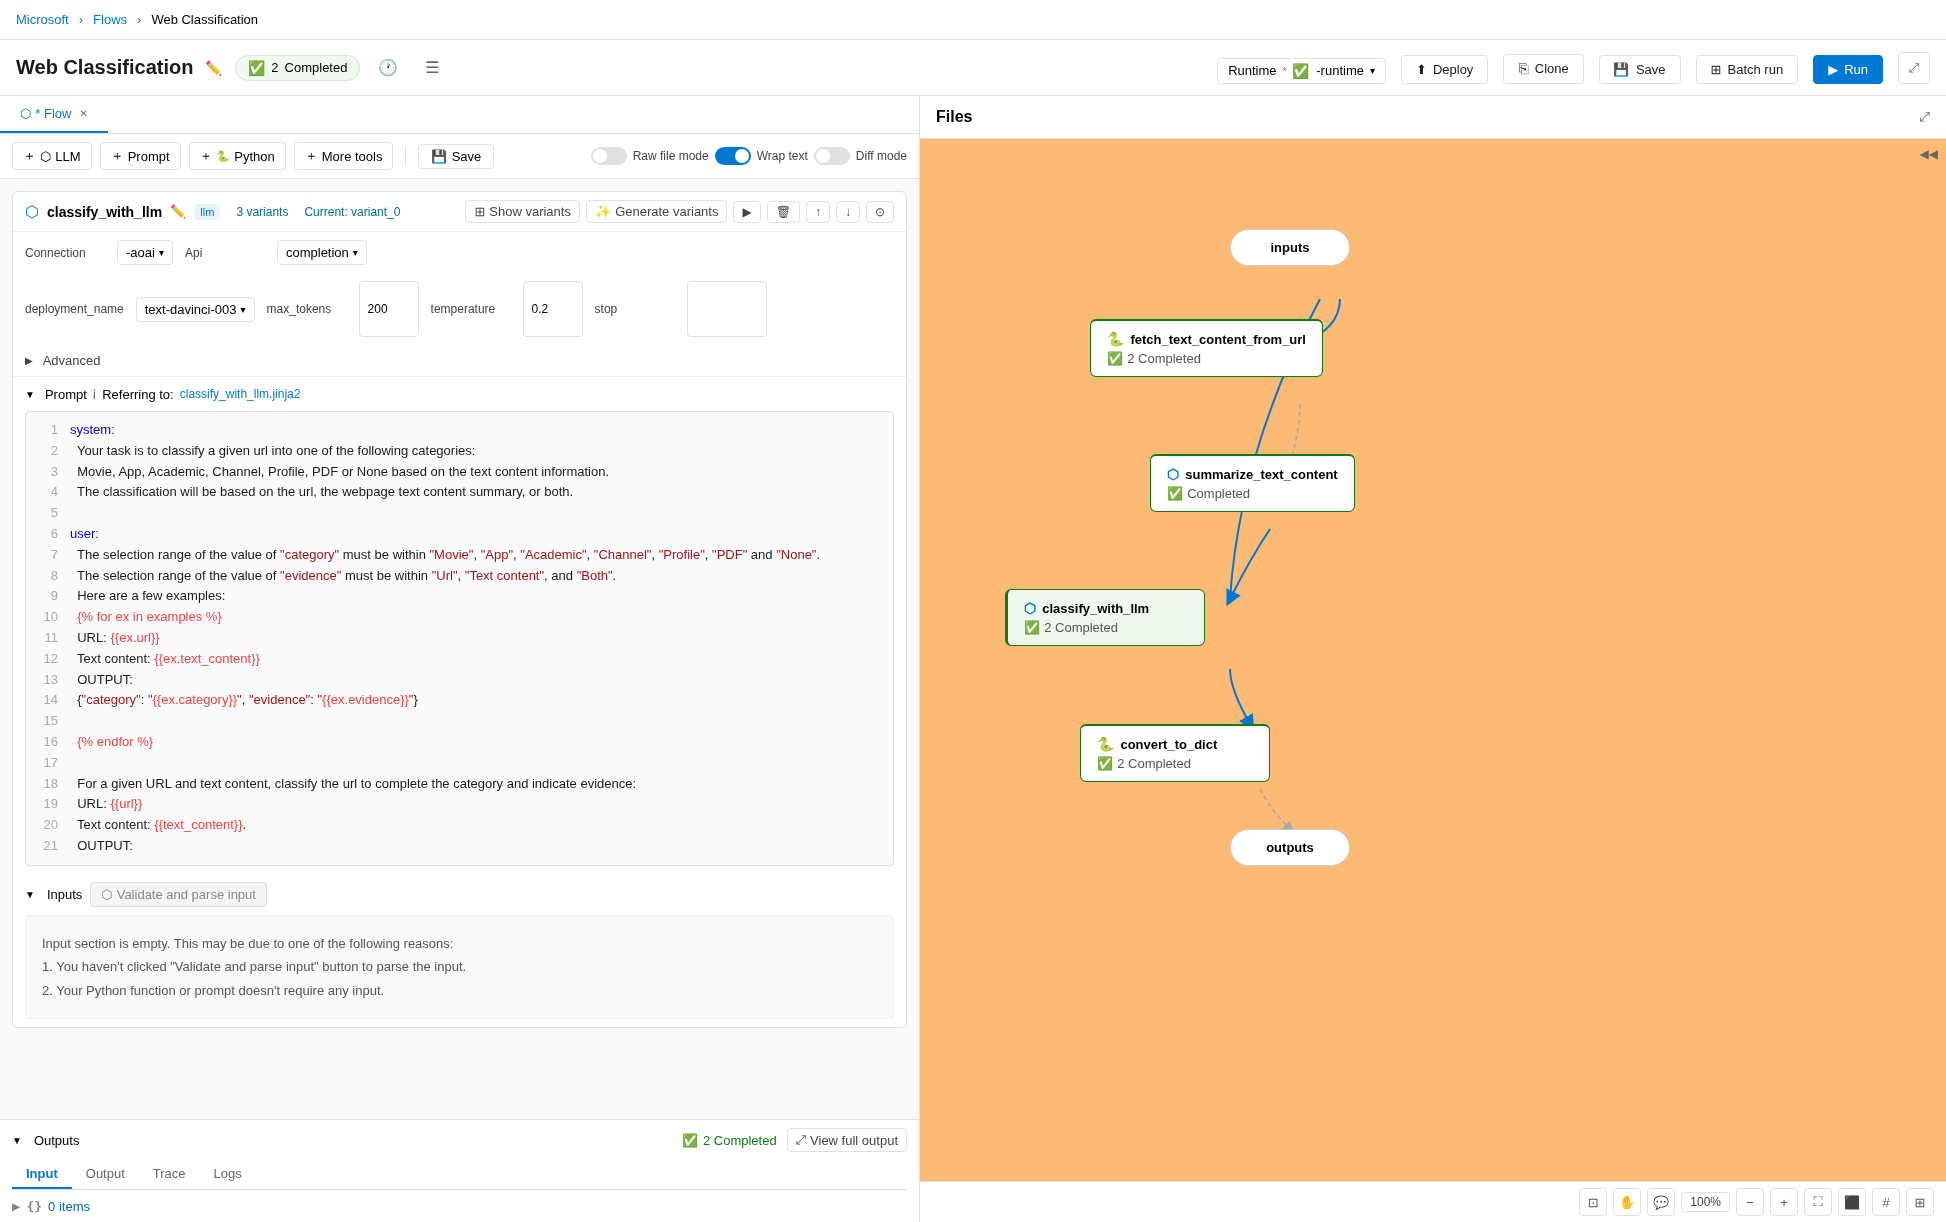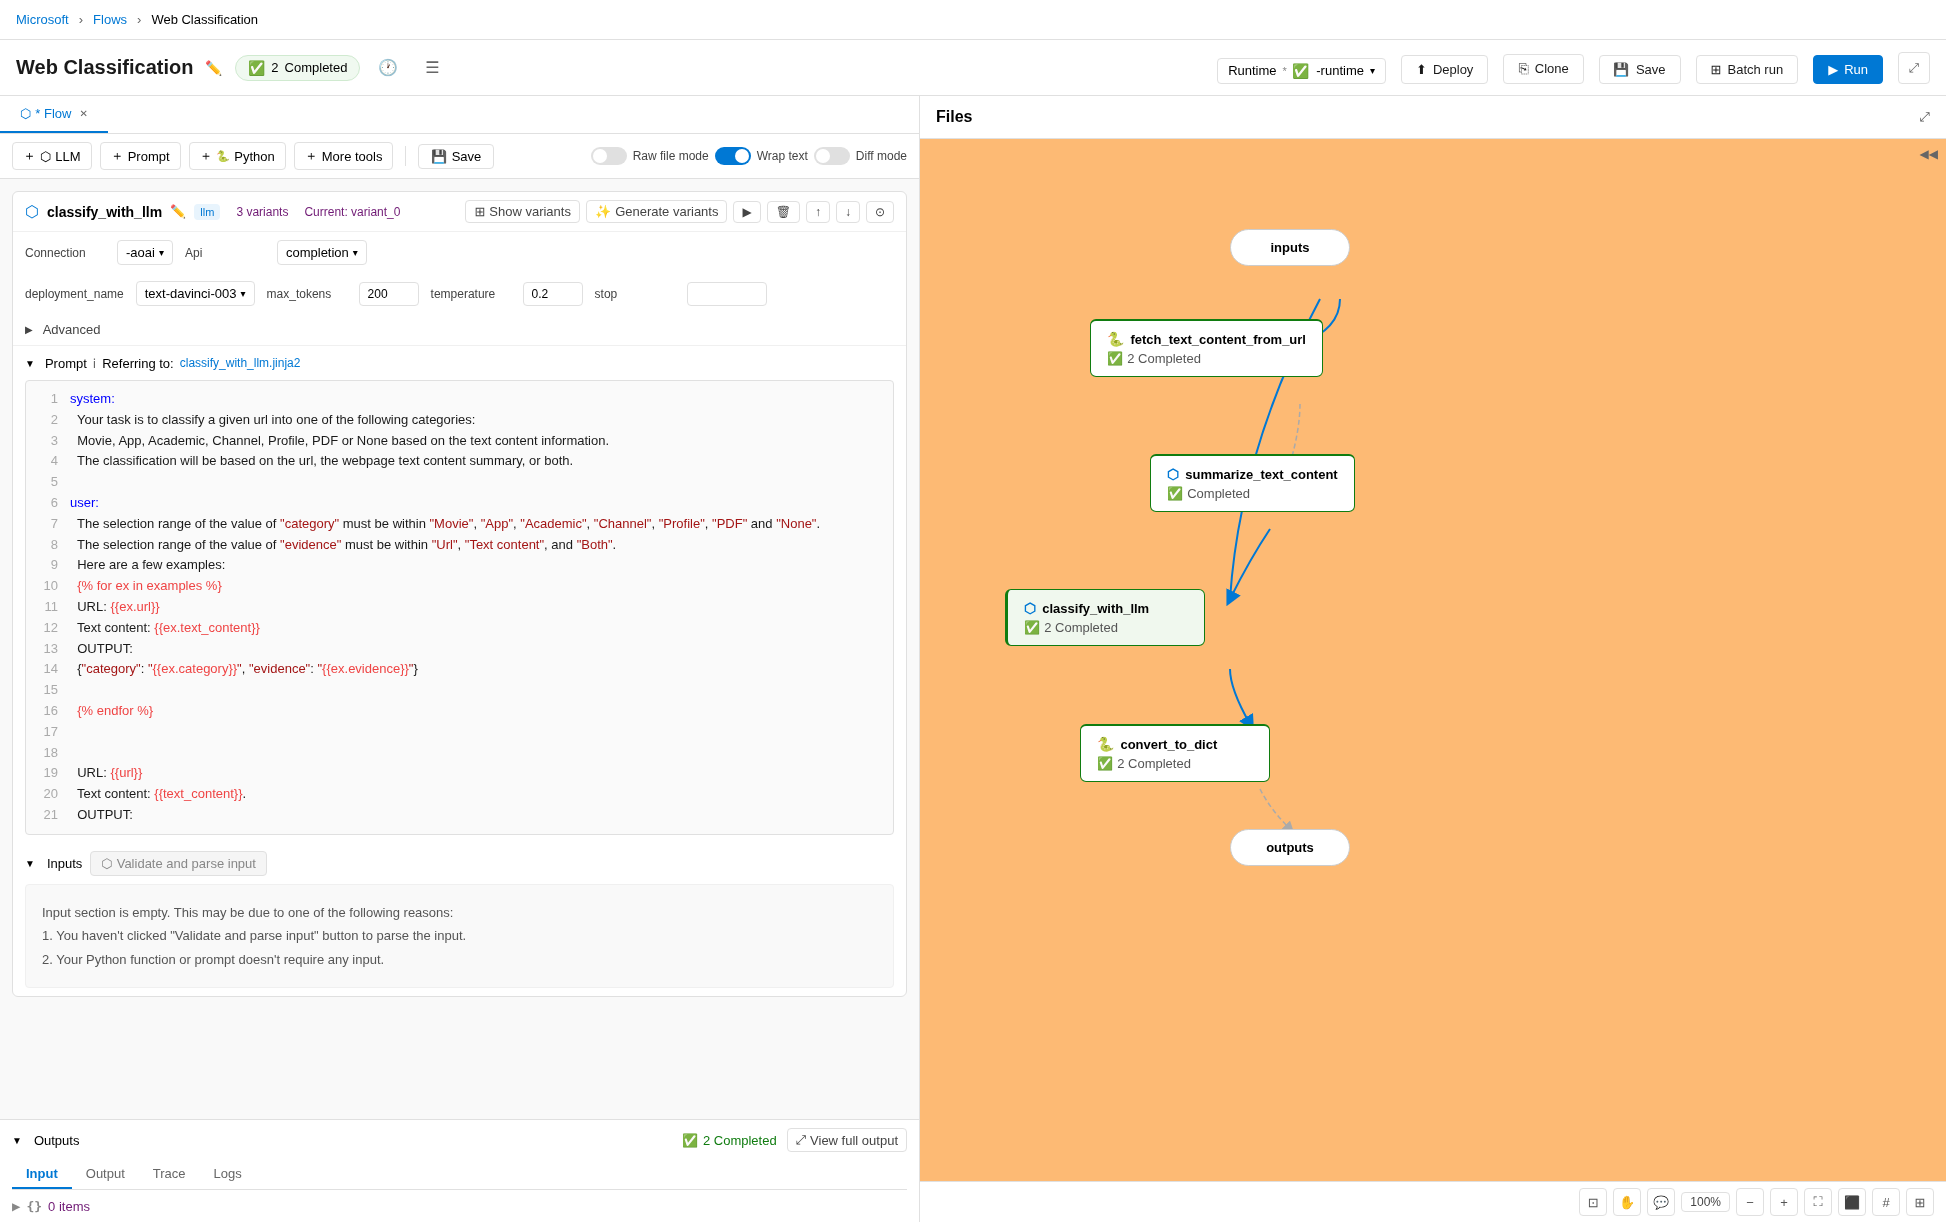--- a/index.html
+++ b/index.html
@@ -52,21 +52,21 @@
     .node-header { display: flex; align-items: center; padding: 8px 12px; border-bottom: 1px solid #f0f0f0; gap: 8px; }
     .node-title { font-weight: 600; font-size: 14px; }
     .node-variants { font-size: 12px; color: #666; margin-left: 8px; }
     .node-actions { margin-left: auto; display: flex; align-items: center; gap: 6px; }
     .node-action-btn { display: flex; align-items: center; gap: 4px; padding: 3px 8px; border: 1px solid #e0e0e0; border-radius: 4px; background: #fff; cursor: pointer; font-size: 12px; color: #444; }
 
     
     .field-row { display: flex; align-items: center; gap: 12px; padding: 8px 12px; }
     .field-label { font-size: 12px; color: #444; min-width: 80px; }
     .field-select { border: 1px solid #e0e0e0; border-radius: 4px; padding: 4px 8px; font-size: 12px; background: #fff; cursor: pointer; display: flex; align-items: center; gap: 4px; }
-    .field-input { border: 1px solid #e0e0e0; border-radius: 4px; padding: 4px 8px; font-size: 12px; background: #fff; min-width: 60px; }
+    .field-input { border: 1px solid #e0e0e0; border-radius: 4px; padding: 20px 8px; font-size: 12px; background: #fff; min-width: 60px; }
 
     
     .advanced-section { padding: 8px 12px; border-bottom: 1px solid #f0f0f0; }
     .collapsible-header { display: flex; align-items: center; gap: 6px; cursor: pointer; font-size: 13px; color: #444; }
 
     
     .prompt-section { padding: 8px 12px; }
     .prompt-header { display: flex; align-items: center; gap: 6px; margin-bottom: 8px; font-size: 13px; }
     .prompt-link { color: #0078d4; text-decoration: none; font-size: 12px; }
     .code-editor { background: #fafafa; border: 1px solid #e0e0e0; border-radius: 4px; padding: 8px; font-family: 'Consolas', 'Courier New', monospace; font-size: 12px; line-height: 1.6; }
@@ -108,21 +108,21 @@
 
     
     .flow-svg { position: absolute; top: 0; left: 0; width: 100%; height: 100%; pointer-events: none; }
 
     
     .canvas-toolbar { display: flex; align-items: center; justify-content: flex-end; padding: 6px 12px; background: #fff; border-top: 1px solid #e0e0e0; gap: 6px; }
     .canvas-btn { width: 28px; height: 28px; display: flex; align-items: center; justify-content: center; border: 1px solid #e0e0e0; border-radius: 4px; background: #fff; cursor: pointer; color: #555; font-size: 13px; }
     .zoom-label { font-size: 12px; color: #444; padding: 2px 8px; border: 1px solid #e0e0e0; border-radius: 4px; background: #fff; }
 
     .green-text { color: #107c10; }
-    .gray-text { color: #701a75; }
+    .gray-text { color: #0369a1; }
 
     .chevron { font-size: 10px; }
     .collapse-arrow { font-size: 10px; margin-right: 4px; }
 
     
     ::-webkit-scrollbar { width: 6px; }
     ::-webkit-scrollbar-track { background: #f0f0f0; }
     ::-webkit-scrollbar-thumb { background: #ccc; border-radius: 3px; }
 
     .header-icon-btn { width: 32px; height: 32px; display: flex; align-items: center; justify-content: center; cursor: pointer; color: #666; font-size: 16px; }
@@ -359,20 +359,21 @@
             <div class="code-line">
                 <span class="line-num">16</span>
                 <span class="line-content">  <span class="tmpl">{% endfor %}</span></span>
               </div>
             <div class="code-line">
                 <span class="line-num">17</span>
                 <span class="line-content"></span>
               </div>
             <div class="code-line">
                 <span class="line-num">18</span>
+                <span class="line-content">  For a given URL and text content, classify the url to complete the category and indicate evidence:</span>
               </div>
             <div class="code-line">
                 <span class="line-num">19</span>
                 <span class="line-content">  URL: <span class="tmpl">{{url}}</span></span>
               </div>
             <div class="code-line">
                 <span class="line-num">20</span>
                 <span class="line-content">  Text content: <span class="tmpl">{{text_content}}</span>.</span>
               </div>
             <div class="code-line">

